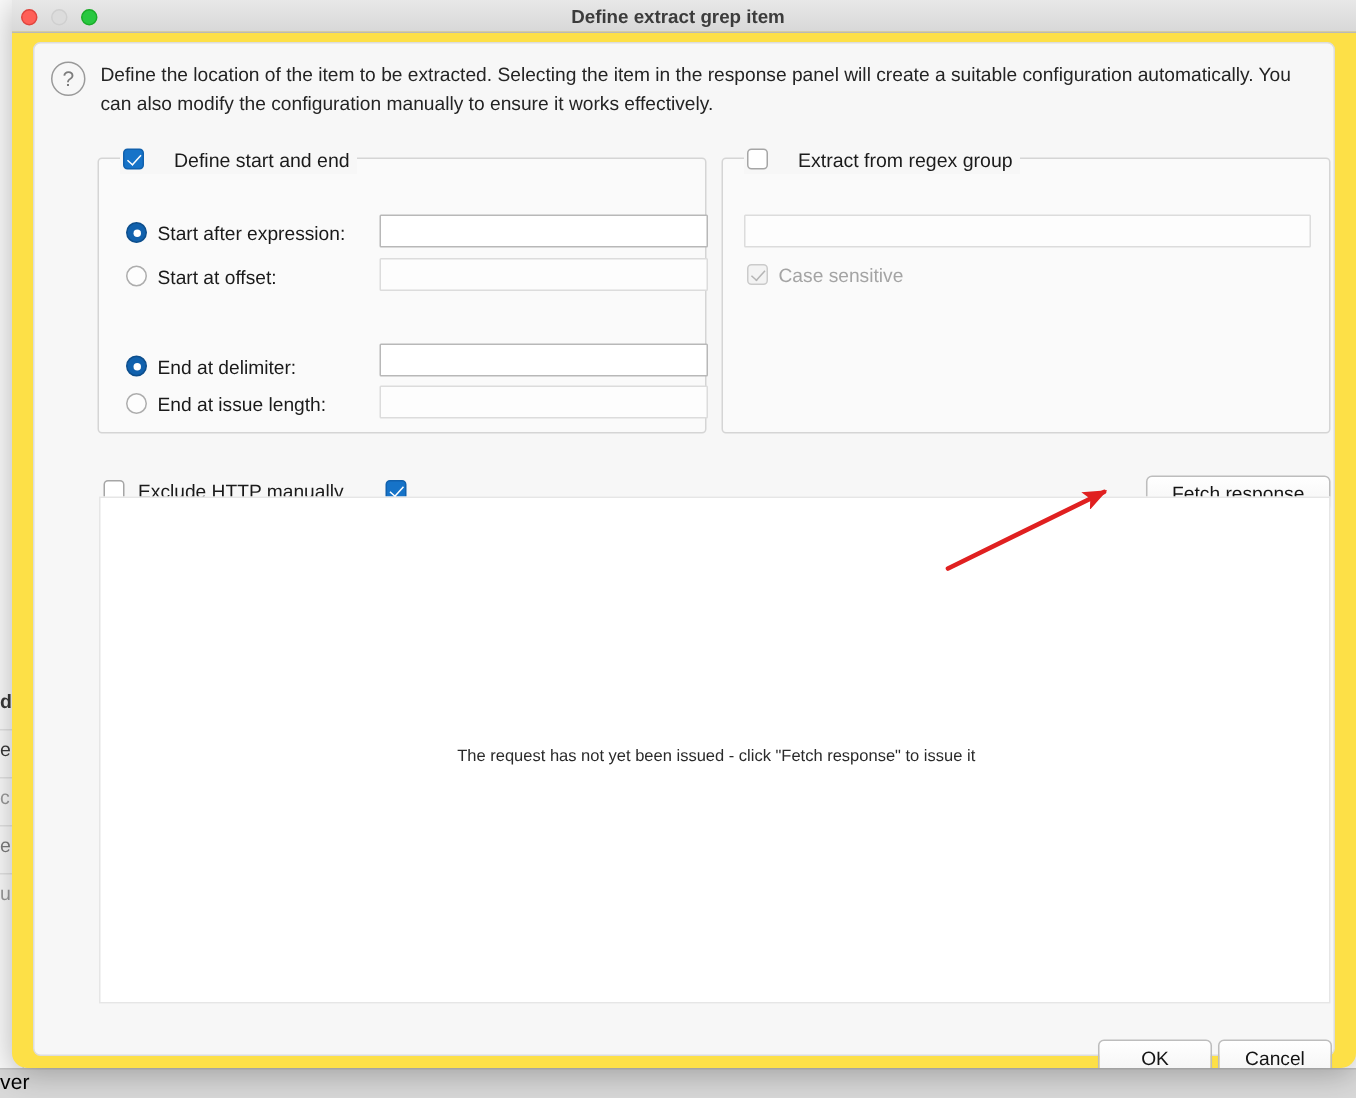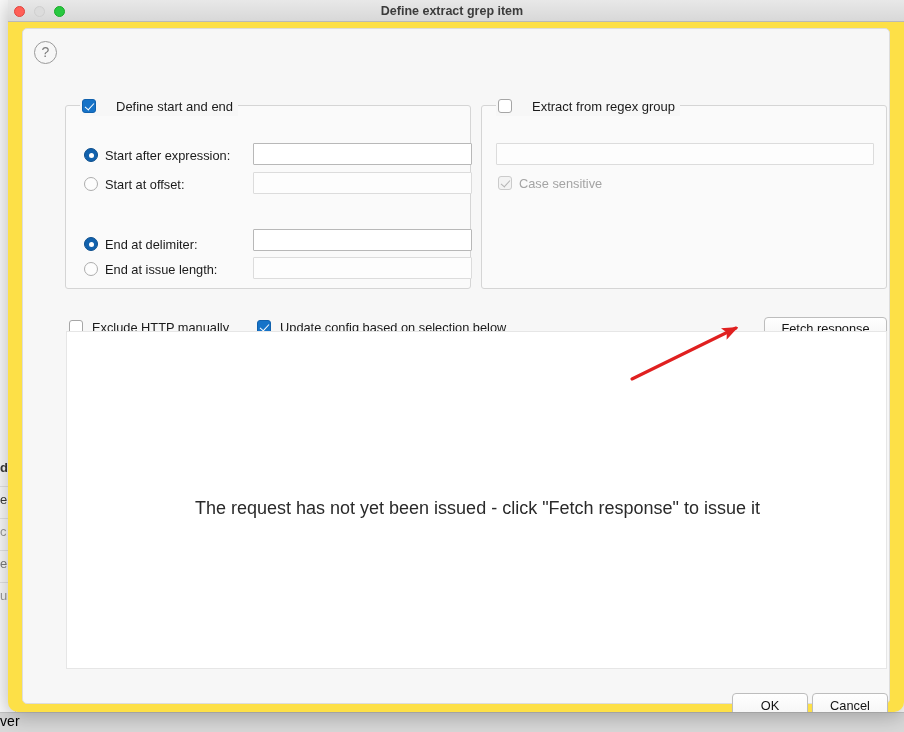--- a/index.html
+++ b/index.html
@@ -253,21 +253,21 @@
     left: 43px; top: 302px;
     width: 821px; height: 338px;
     background: #ffffff;
     border: 1px solid #e6e6e6;
   }
   #response-msg {
     position: absolute;
     left: 0; top: 166px;
     width: 821px;
     text-align: center;
-    font-size: 18px;
+    font-size: 11px;
     color: #2a2a2a;
   }
 
   
   #arrow-overlay {
     position: absolute;
     left: 0; top: 0;
     width: 904px; height: 732px;
     pointer-events: none;
   }
@@ -297,20 +297,21 @@
   <div id="titlebar">
     <div class="traffic close"></div>
     <div class="traffic min"></div>
     <div class="traffic max"></div>
     <div id="title-text">Define extract grep item</div>
   </div>
 
   <div id="content">
 
     <div id="help-icon">?</div>
+    <div id="description">Define the location of the item to be extracted. Selecting the item in the response panel will create a suitable configuration automatically. You can also modify the configuration manually to ensure it works effectively.</div>
 
     <div class="groupbox" id="group-start-end">
       <div class="group-legend">
         <span class="cb checked"></span>
         <span class="lbl">Define start and end</span>
       </div>
 
       <div class="row" style="left:18px; top:38px;">
         <span class="radio on"></span>
         <span class="txt">Start after expression:</span>
@@ -348,21 +349,20 @@
         <span class="cb checked disabled" style="margin-right:7px;"></span>
         <span class="txt" style="color:#a4a4a4;">Case sensitive</span>
       </div>
     </div>
 
     <div id="opt-row">
       <span class="cb"></span>
       <span class="txt">Exclude HTTP manually</span>
       <span id="opt-gap"></span>
       <span class="cb checked"></span>
-      <span class="txt">Update config based on selection below</span>
     </div>
 
     <div class="btn" id="btn-fetch">Fetch response</div>
 
     <div id="response-panel">
       <div id="response-msg">The request has not yet been issued - click "Fetch response" to issue it</div>
     </div>
 
     <div class="btn" id="btn-ok">OK</div>
     <div class="btn" id="btn-cancel">Cancel</div>

